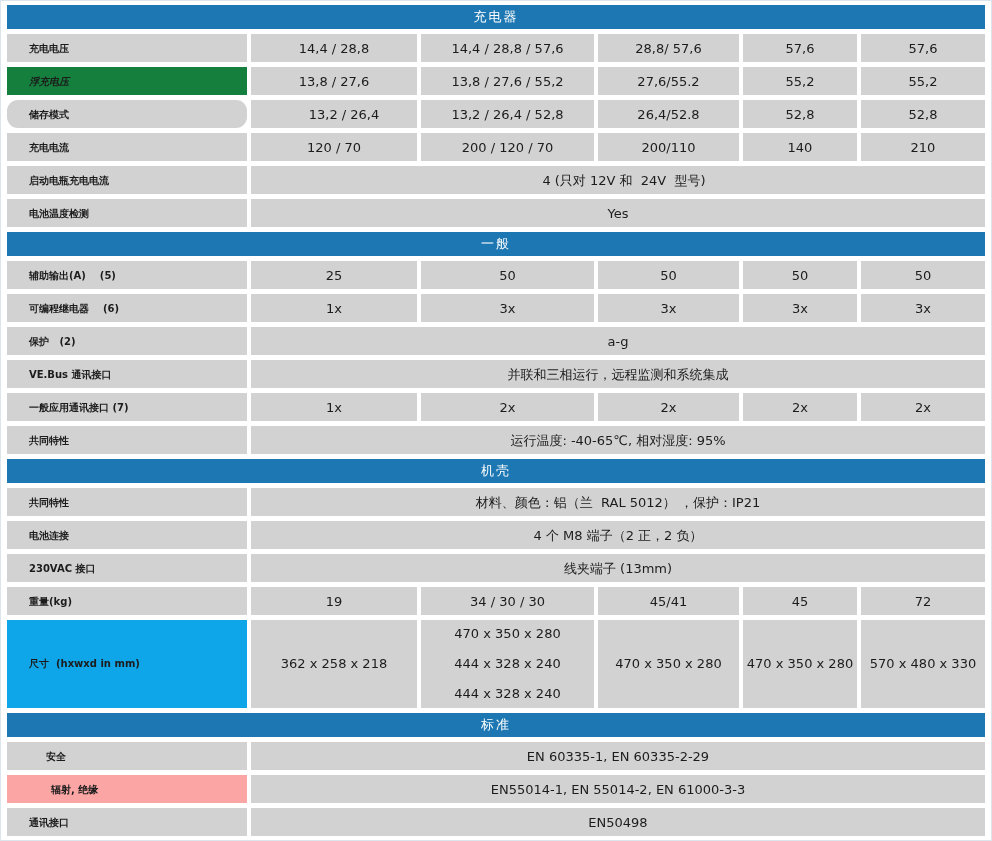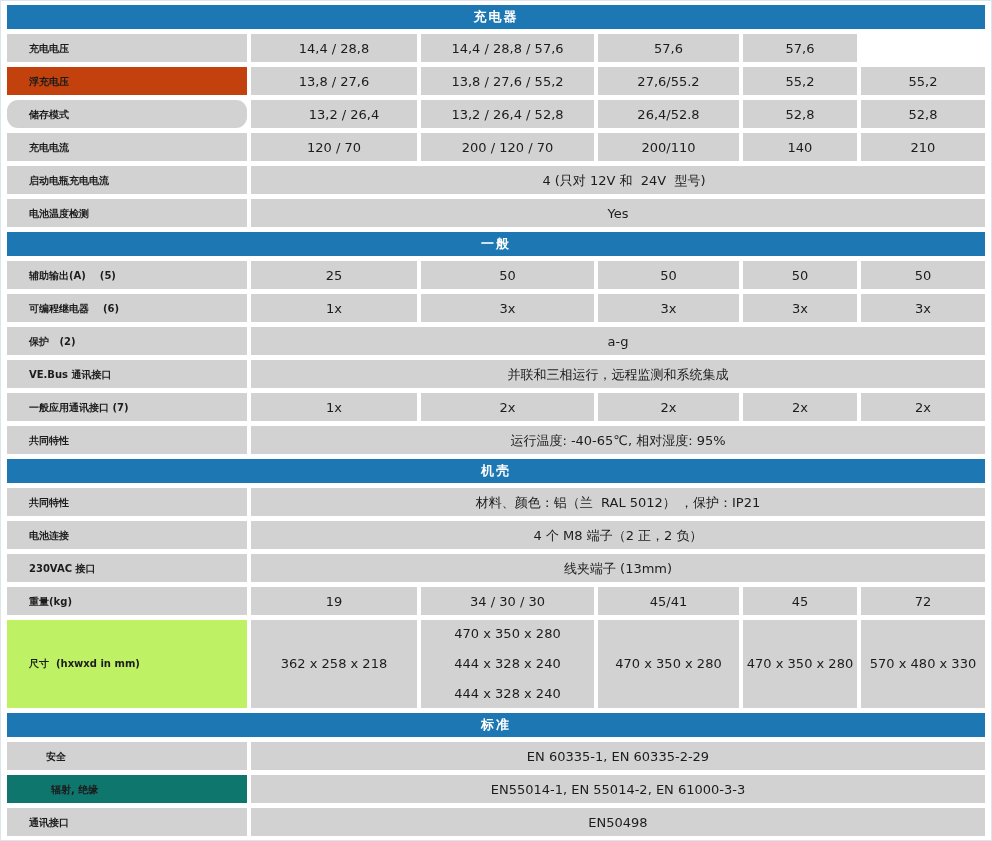--- a/index.html
+++ b/index.html
@@ -20,21 +20,21 @@
     border: 1px solid #dde5ec;
     overflow: hidden;
   }
   .section-header {
     height: 24px;
     margin-bottom: 5px;
     display: flex;
     align-items: center;
     justify-content: center;
     font-size: 13px;
-    font-weight: bold;
+    font-weight: normal;
     letter-spacing: 2px;
   }
   .row {
     display: grid;
     grid-template-columns: 240px 166px 173px 141px 114px 1fr;
     column-gap: 4px;
     margin-bottom: 5px;
   }
   .cell {
     background: #d2d2d2;
@@ -66,26 +66,27 @@
 <body>
 
 <div class="spec-table">
 
   <div class="section-header" style="background: rgb(29, 119, 178); color: rgb(255, 255, 255);">充电器</div>
 
   <div class="row">
     <div class="cell label" style="background: rgb(210, 210, 210); color: rgb(28, 28, 28);">充电电压</div>
     <div class="cell" style="background: rgb(210, 210, 210); color: rgb(28, 28, 28);">14,4 / 28,8</div>
     <div class="cell" style="background: rgb(210, 210, 210); color: rgb(28, 28, 28);">14,4 / 28,8 / 57,6</div>
+    <div class="cell" style="background: rgb(210, 210, 210); color: rgb(28, 28, 28);">28,8/ 57,6</div>
     <div class="cell" style="background: rgb(210, 210, 210); color: rgb(28, 28, 28);">57,6</div>
     <div class="cell" style="background: rgb(210, 210, 210); color: rgb(28, 28, 28);">57,6</div>
   </div>
 
   <div class="row">
-    <div class="cell label" style="background: #c2410c; color: rgb(28, 28, 28);">浮充电压</div>
+    <div class="cell label" style="background: #15803d; color: rgb(28, 28, 28); font-style: italic;">浮充电压</div>
     <div class="cell" style="background: rgb(210, 210, 210); color: rgb(28, 28, 28);">13,8 / 27,6</div>
     <div class="cell" style="background: rgb(210, 210, 210); color: rgb(28, 28, 28);">13,8 / 27,6 / 55,2</div>
     <div class="cell" style="background: rgb(210, 210, 210); color: rgb(28, 28, 28);">27,6/55.2</div>
     <div class="cell" style="background: rgb(210, 210, 210); color: rgb(28, 28, 28);">55,2</div>
     <div class="cell" style="background: rgb(210, 210, 210); color: rgb(28, 28, 28);">55,2</div>
   </div>
 
   <div class="row">
     <div class="cell label" style="background: rgb(210, 210, 210); color: rgb(28, 28, 28); border-radius: 11px;">储存模式</div>
     <div class="cell" style="background: rgb(210, 210, 210); color: rgb(28, 28, 28); padding-left: 20px;">13,2 / 26,4</div>
@@ -178,39 +179,39 @@
   <div class="row">
     <div class="cell label" style="background: rgb(210, 210, 210); color: rgb(28, 28, 28);">重量(kg)</div>
     <div class="cell" style="background: rgb(210, 210, 210); color: rgb(28, 28, 28);">19</div>
     <div class="cell" style="background: rgb(210, 210, 210); color: rgb(28, 28, 28);">34 / 30 / 30</div>
     <div class="cell" style="background: rgb(210, 210, 210); color: rgb(28, 28, 28);">45/41</div>
     <div class="cell" style="background: rgb(210, 210, 210); color: rgb(28, 28, 28);">45</div>
     <div class="cell" style="background: rgb(210, 210, 210); color: rgb(28, 28, 28);">72</div>
   </div>
 
   <div class="row tall">
-    <div class="cell label" style="background: #bef264; color: rgb(28, 28, 28);">尺寸  (hxwxd in mm)</div>
+    <div class="cell label" style="background: #0ea5e9; color: rgb(28, 28, 28);">尺寸  (hxwxd in mm)</div>
     <div class="cell" style="background: rgb(210, 210, 210); color: rgb(28, 28, 28);">362 x 258 x 218</div>
     <div class="cell" style="background: rgb(210, 210, 210); color: rgb(28, 28, 28);">470 x 350 x 280
 444 x 328 x 240
 444 x 328 x 240</div>
     <div class="cell" style="background: rgb(210, 210, 210); color: rgb(28, 28, 28);">470 x 350 x 280</div>
     <div class="cell" style="background: rgb(210, 210, 210); color: rgb(28, 28, 28);">470 x 350 x 280</div>
     <div class="cell" style="background: rgb(210, 210, 210); color: rgb(28, 28, 28);">570 x 480 x 330</div>
   </div>
 
   <div class="section-header" style="background: rgb(29, 119, 178); color: rgb(255, 255, 255);">标准</div>
 
   <div class="row">
     <div class="cell label" style="background: rgb(210, 210, 210); color: rgb(28, 28, 28); padding-left: 39px;">安全</div>
     <div class="cell span" style="background: rgb(210, 210, 210); color: rgb(28, 28, 28);">EN 60335-1, EN 60335-2-29</div>
   </div>
 
   <div class="row">
-    <div class="cell label" style="background: #0f766e; color: rgb(28, 28, 28); padding-left: 44px;">辐射, 绝缘</div>
+    <div class="cell label" style="background: #fca5a5; color: rgb(28, 28, 28); padding-left: 44px;">辐射, 绝缘</div>
     <div class="cell span" style="background: rgb(210, 210, 210); color: rgb(28, 28, 28);">EN55014-1, EN 55014-2, EN 61000-3-3</div>
   </div>
 
   <div class="row">
     <div class="cell label" style="background: rgb(210, 210, 210); color: rgb(28, 28, 28);">通讯接口</div>
     <div class="cell span" style="background: rgb(210, 210, 210); color: rgb(28, 28, 28);">EN50498</div>
   </div>
 
 </div>
 

